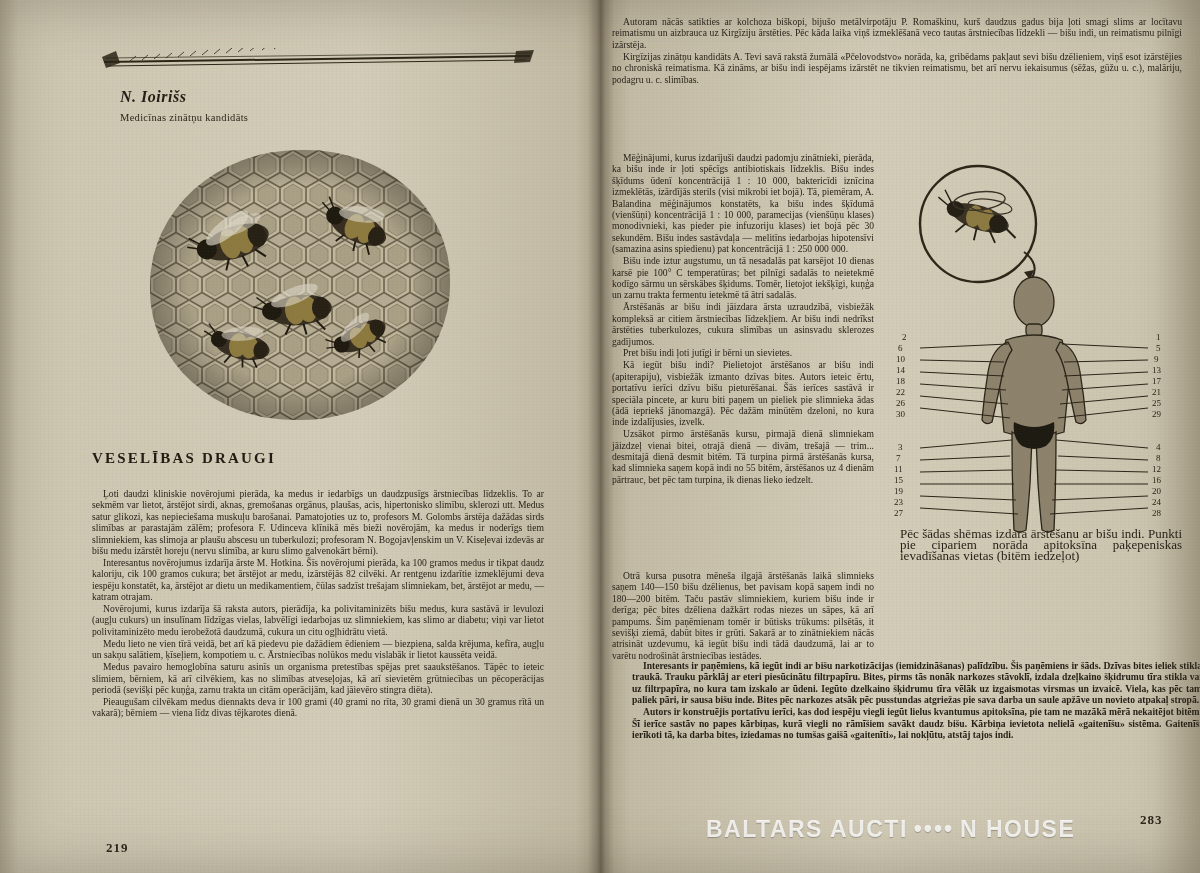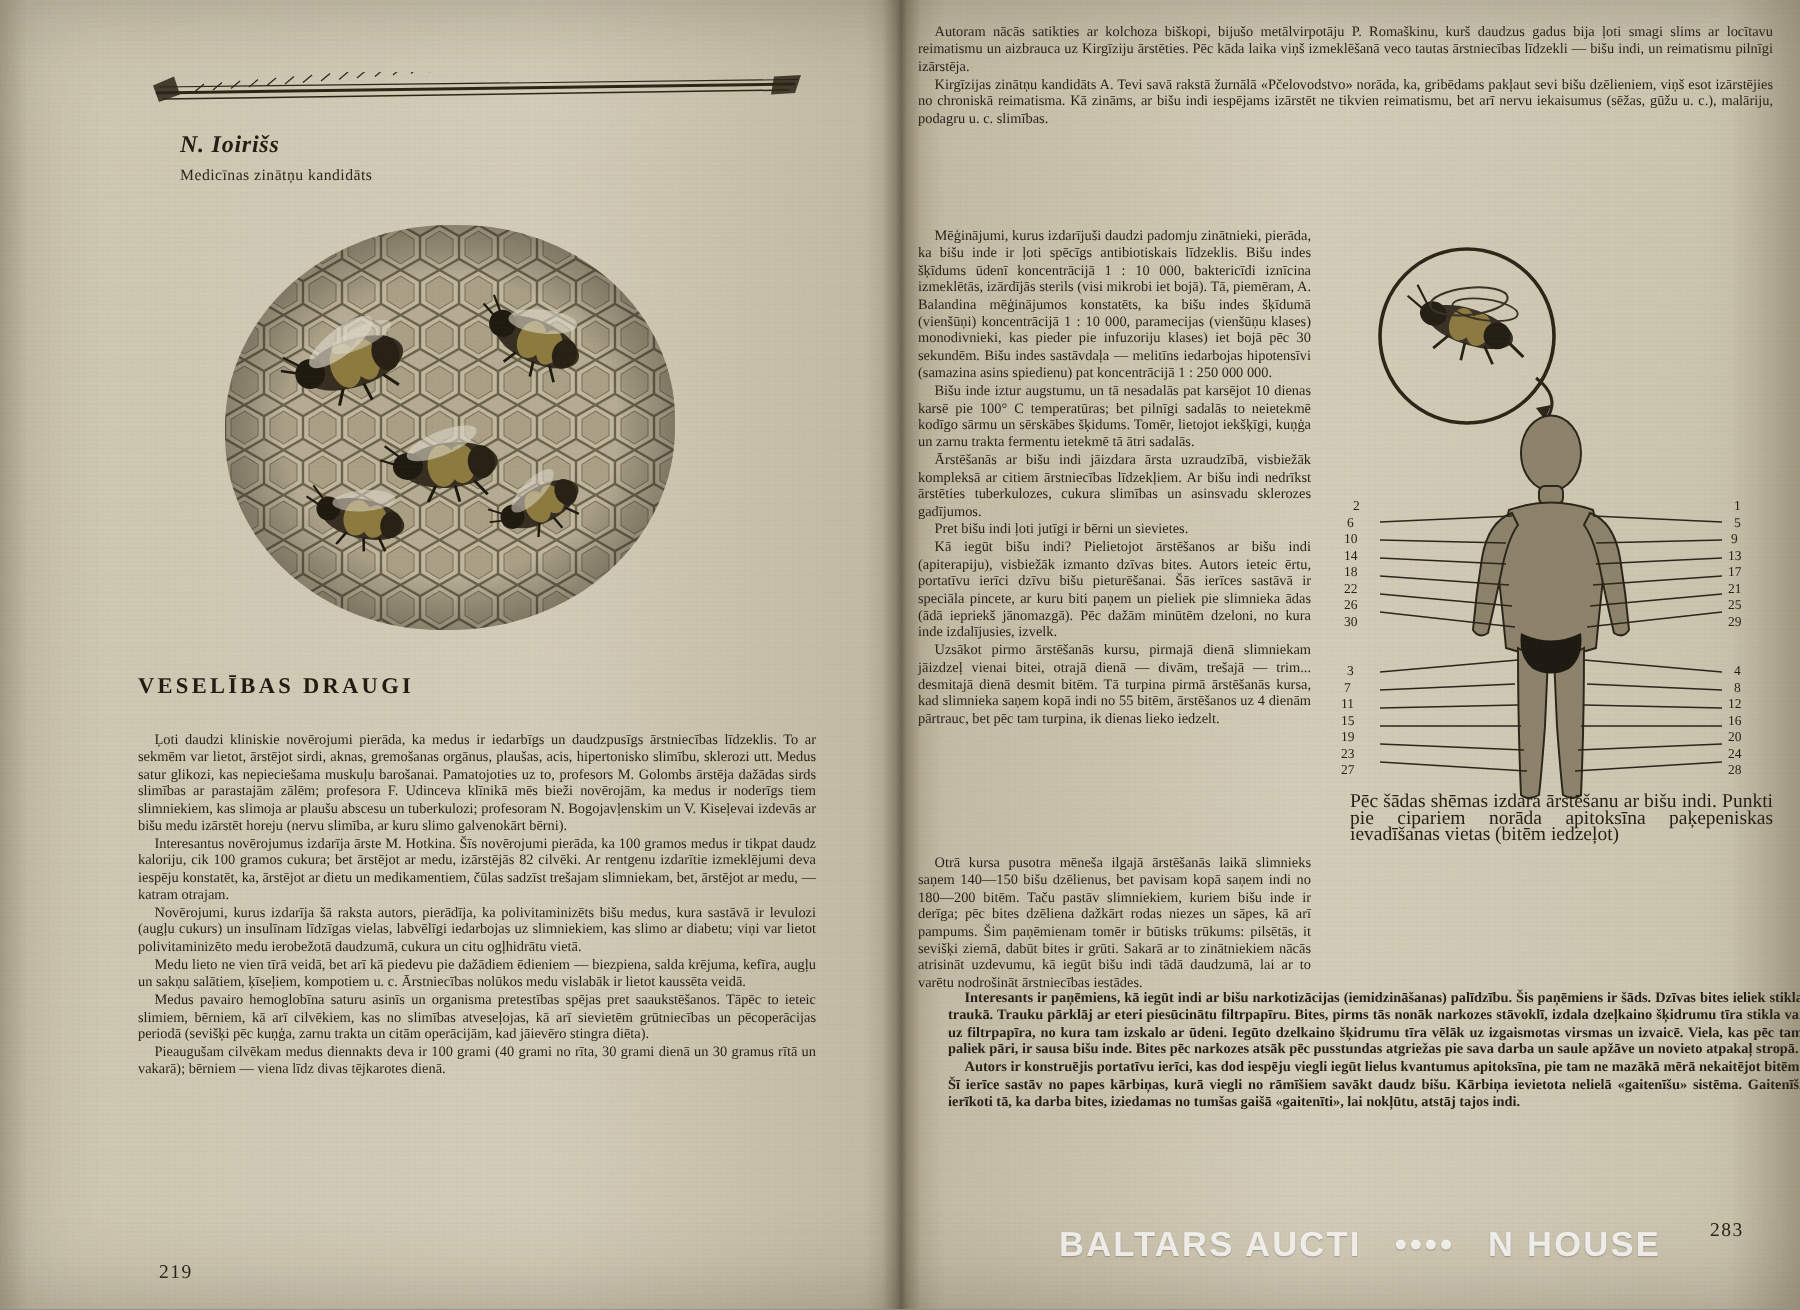--- a/index.html
+++ b/index.html
@@ -195,37 +195,37 @@
     width: 282px;
     font-size: 13px;
     line-height: 11.2px;
     text-align: justify;
     color: #241f16;
   }
 
   .folio {
     position: absolute;
     font-size: 13px;
-    font-weight: normal;
+    font-weight: bold;
     color: #2a241a;
     letter-spacing: 1px;
   }
   .folio.left-folio { left: 106px; top: 840px; }
   .folio.right-folio { left: 1140px; top: 812px; }
 
   
   .watermark {
     position: absolute;
     left: 706px;
     top: 812px;
     width: 440px;
     height: 34px;
     display: flex;
     align-items: center;
-    gap: 22px;
+    gap: 6px;
     color: rgba(255,255,255,0.82);
     font-family: "Liberation Sans", sans-serif;
     font-size: 23px;
     font-weight: bold;
     letter-spacing: 1.5px;
     text-shadow: 0 1px 1px rgba(0,0,0,0.25);
     pointer-events: none;
     white-space: nowrap;
   }
   .watermark .wm-dots {

